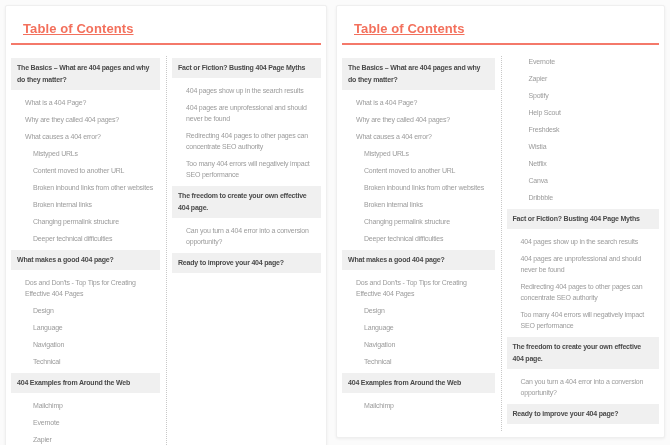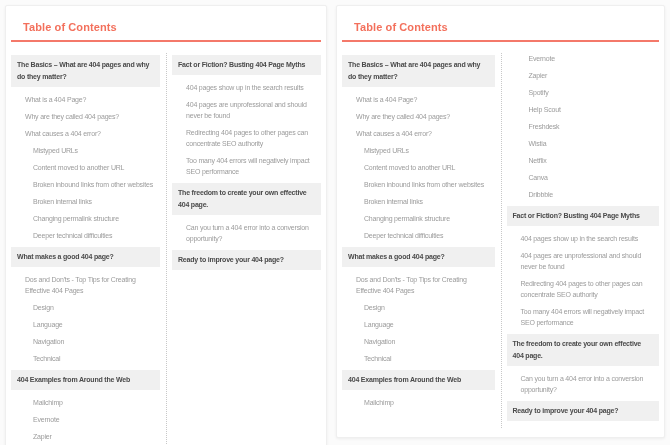--- a/index.html
+++ b/index.html
@@ -18,25 +18,26 @@
     border: 1px solid #efefef;
     border-radius: 2px;
     box-shadow: 0 1px 3px rgba(0,0,0,0.06);
     padding: 9px 5px 8px;
     overflow: hidden;
   }
   #panel-left  { left: 5px;   top: 5px; width: 322px; height: 470px; }
   #panel-right { left: 336px; top: 5px; width: 329px; height: 433px; }
 
   .toc-title {
-    font-size: 11px;
+    font-size: 13px;
     font-weight: 700;
     color: #f3705c;
     margin: 6px 0 7px 12px;
     letter-spacing: 0.1px;
+    text-decoration: underline;
   }
   hr.accent {
     border: none;
     border-top: 2px solid #f4796a;
     margin: 0 0 11px 0;
   }
   .cols { display: flex; align-items: stretch; }
   .col { box-sizing: border-box; width: 50%; }
   .col1 { padding-right: 6px; }
   .col2 { border-left: 1px dotted #c8c8c8; padding-left: 5px; }

